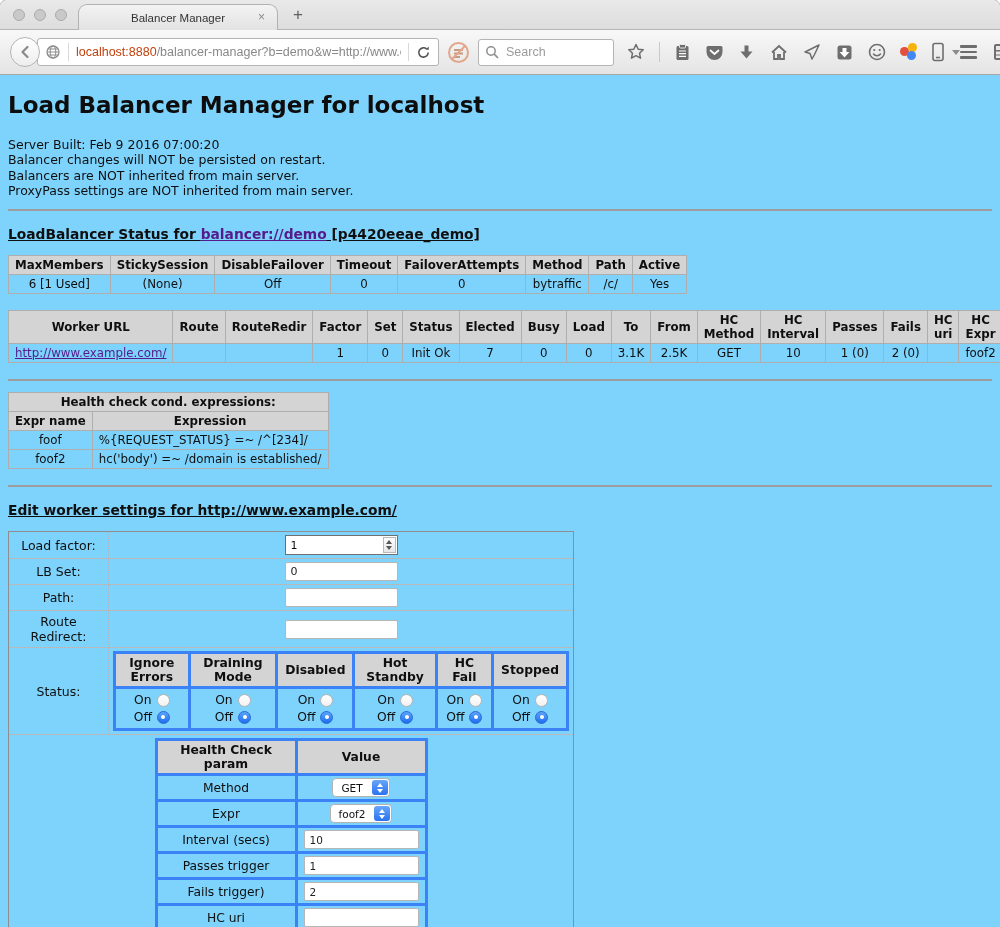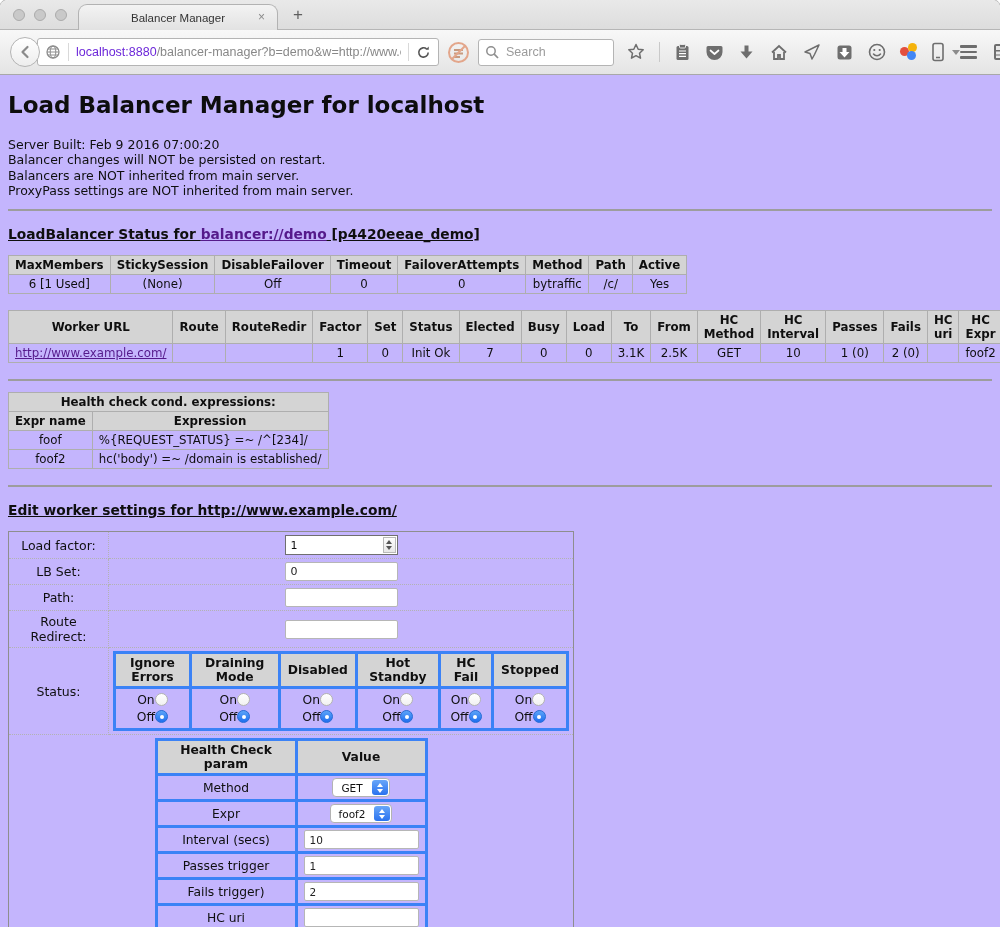--- a/index.html
+++ b/index.html
@@ -22,21 +22,21 @@
             font-family:"Liberation Sans", sans-serif; }
 
   .toolbar { height:45px; background:linear-gradient(#f8f8f8,#e4e4e4); border-bottom:1px solid #a8a8a8;
              display:flex; align-items:center; padding:0 10px; font-family:"Liberation Sans", sans-serif; }
   .back-btn { width:30px; height:30px; border-radius:50%; background:linear-gradient(#ffffff,#ededed);
               border:1px solid #b4b4b4; display:flex; align-items:center; justify-content:center;
               z-index:2; margin-right:-3px; flex:none; }
   .urlbar { display:flex; align-items:center; width:402px; height:28px; background:#fff;
             border:1px solid #b4b4b4; border-radius:3px; padding:0 7px; gap:7px; flex:none; }
   .url-text { flex:1; font-size:12.5px; white-space:nowrap; overflow:hidden; color:#9a9a9a; }
-  .url-domain { color:#6d28d9; }
+  .url-domain { color:#c2410c; }
   .url-path { color:#888; }
   .url-sep { width:1px; height:18px; background:#d9d9d9; }
   .block-wrap { margin:0 8px; flex:none; display:flex; }
   .searchbar { display:flex; align-items:center; width:136px; height:27px; background:#fff;
                border:1px solid #b4b4b4; border-radius:3px; padding:0 6px; gap:5px; flex:none; }
   .searchbar input { border:none; outline:none; width:90px; font-size:12.5px;
                      font-family:"Liberation Sans", sans-serif; color:#333; background:transparent; }
   .searchbar input::placeholder { color:#9b9b9b; }
   .tb-icons { display:flex; align-items:center; gap:13px; margin-left:12px; }
   .tb-sep { width:1px; height:20px; background:#c9c9c9; }
@@ -45,21 +45,21 @@
   .menu-icon i { display:block; width:17px; height:2.5px; background:#6d6d6d; border-radius:1px; }
   .dots { position:relative; width:18px; height:18px; }
   .dots i { position:absolute; width:9px; height:9px; border-radius:50%; }
   .dots .d1 { left:0; top:4px;  background:#e34f3e; }
   .dots .d2 { left:8px; top:0;  background:#f5b30c; }
   .dots .d3 { left:7px; top:8px; background:#4286f5; }
   .caret { width:0; height:0; border-left:4px solid transparent; border-right:4px solid transparent;
            border-top:5px solid #8b8b8b; margin-left:-6px; }
 
   
-  .page { background:#c4b5fd; padding:0 8px; height:852px; overflow:hidden; color:#0f0f0f; }
+  .page { background:#7dd3fc; padding:0 8px; height:852px; overflow:hidden; color:#0f0f0f; }
   h1.page-title { font-size:23px; font-weight:bold; margin:17px 0 19px; color:#0d0d0d; }
   .server-info div { font-size:12.5px; line-height:15.3px; }
   hr.rule { border:none; height:2px; background:#9d9d9d; margin:11px 0; }
   h3.sect { font-size:13.8px; font-weight:bold; margin:15px 0 13px;text-decoration:underline; }
   a.vlink { color:#551a8b; text-decoration:underline; }
   h3 a.vlink { font-weight:bold; }
 
   table.data { border-collapse:collapse; font-size:11.8px; margin:2px 0 16px; }
   table.data th, table.data td { border:1px solid #aeaeae; padding:2px 6px; text-align:center; height:17px; }
   table.data th { background:#d4d4d4; font-weight:bold; }
@@ -82,21 +82,21 @@
   .spinner { width:13px; height:16px; margin-right:1px; border:1px solid #b9b9b9;
              background:linear-gradient(#fdfdfd,#e7e7e7); display:flex; flex-direction:column;
              align-items:center; justify-content:center; gap:2px; }
   .sp-up { width:0;height:0;border-left:3px solid transparent;border-right:3px solid transparent;border-bottom:4px solid #555; }
   .sp-dn { width:0;height:0;border-left:3px solid transparent;border-right:3px solid transparent;border-top:4px solid #555; }
 
   table.nested { border-collapse:collapse; font-size:12.3px; }
   table.nested th, table.nested td { border:3px solid #3b82f6; padding:2px 7px; text-align:center; }
   table.nested th { background:#d4d4d4; font-weight:bold; }
   .radio-col { display:flex; flex-direction:column; align-items:center; gap:3px; padding:2px 0; }
-  .radio-line { display:flex; }
+  .radio-line { display:flex; align-items:center; gap:5px; }
   .radio-line .rlabel { font-size:12.3px; }
   .radio { width:13px; height:13px; border-radius:50%; border:1px solid #b2b2b2;
            background:linear-gradient(#ffffff,#f1f1f1); display:inline-block; position:relative; }
   .radio.checked { background:linear-gradient(#5ba4f8,#1e6ef0); border-color:#2b6cd6; }
   .radio.checked::after { content:""; position:absolute; left:3.5px; top:3.5px; width:4px; height:4px;
                           border-radius:50%; background:#fff; }
 
   .hc-wrap { display:flex; justify-content:center; }
   .hc-table td.plabel { width:140px; }
   .hc-table td.pval { width:130px; text-align:left; padding:2px 6px; }

